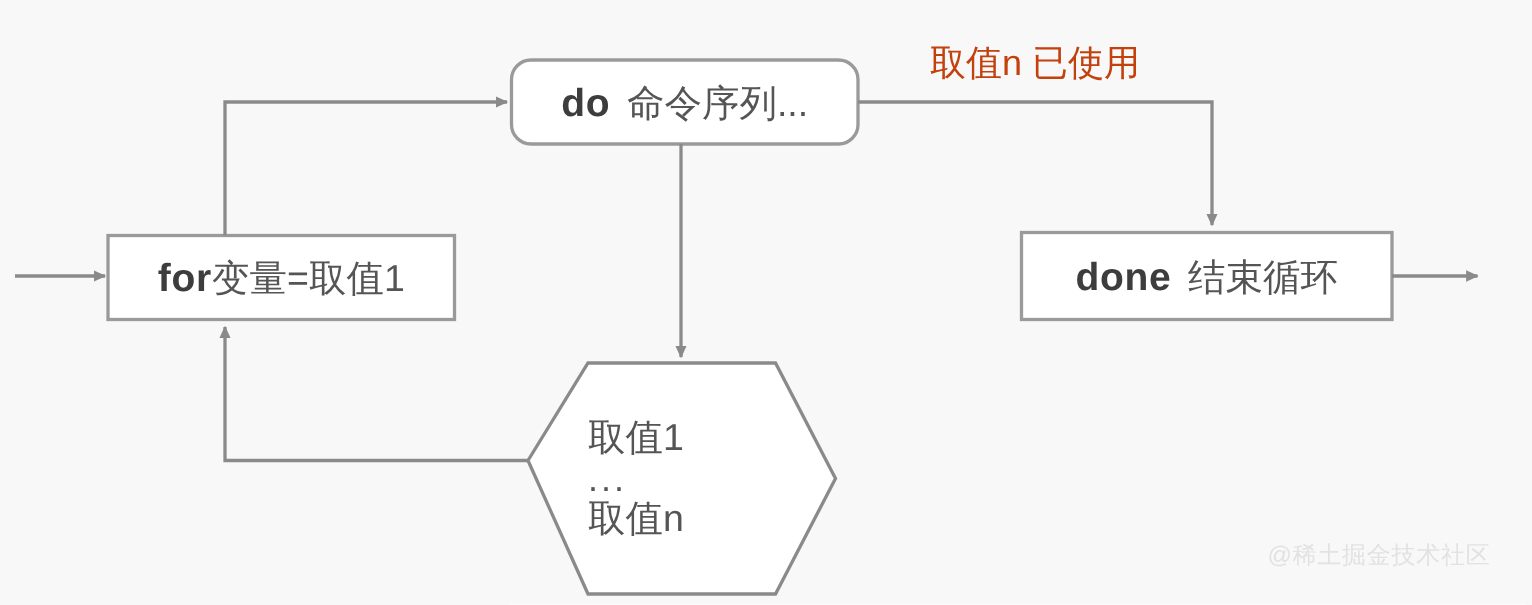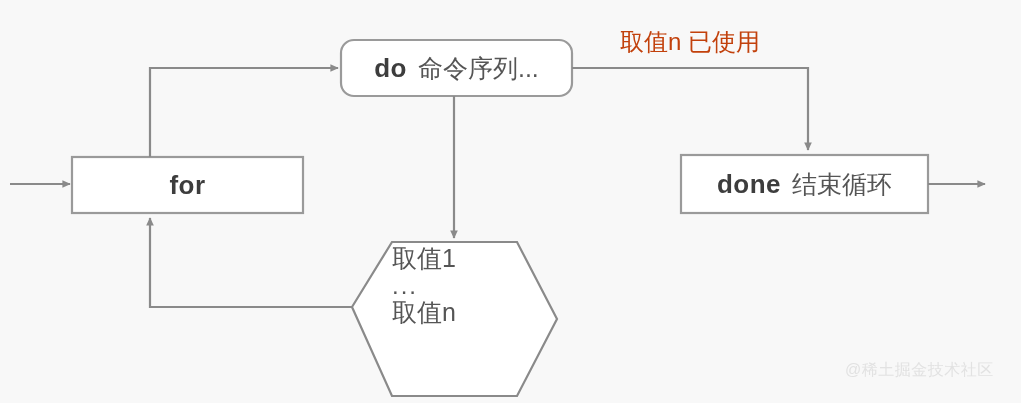--- a/index.html
+++ b/index.html
@@ -72,21 +72,21 @@
   #done-box-label .kw { font-size: 26px; margin-right: 11px; }
 
   
   #hex-label {
     left: 392px;
     top: 244px;
     width: 125px;
     height: 150px;
     flex-direction: column;
     align-items: flex-start;
-    justify-content: flex-start;
+    justify-content: center;
     font-size: 25px;
     line-height: 1.12;
     color: #555555;
   }
   #hex-label .hex-line { display: block; }
   #hex-label .hex-ellipsis {
     font-size: 24px;
     line-height: 1.0;
     padding-top: 2px;
     letter-spacing: 2px;
@@ -140,20 +140,21 @@
 
     <path d="M352,307 L150,307 L150,218" fill="none" stroke="#8a8a8a" stroke-width="2.2" marker-end="url(#arrowhead)"></path>
 
     <path d="M572,68 L808,68 L808,150" fill="none" stroke="#8a8a8a" stroke-width="2.2" marker-end="url(#arrowhead)"></path>
 
     <line x1="928" y1="184" x2="985" y2="184" stroke="#8a8a8a" stroke-width="2.2" marker-end="url(#arrowhead)"></line>
   </svg>
 
   <div class="node-text" id="for-box-label">
     <span class="kw">for</span>
+    <span class="arg">变量=取值1</span>
   </div>
 
   <div class="node-text" id="done-box-label">
     <span class="kw">done</span>
     <span class="arg">结束循环</span>
   </div>
 
   <div class="node-text" id="do-box-label">
     <span class="kw">do</span>
     <span class="arg">命令序列...</span>

